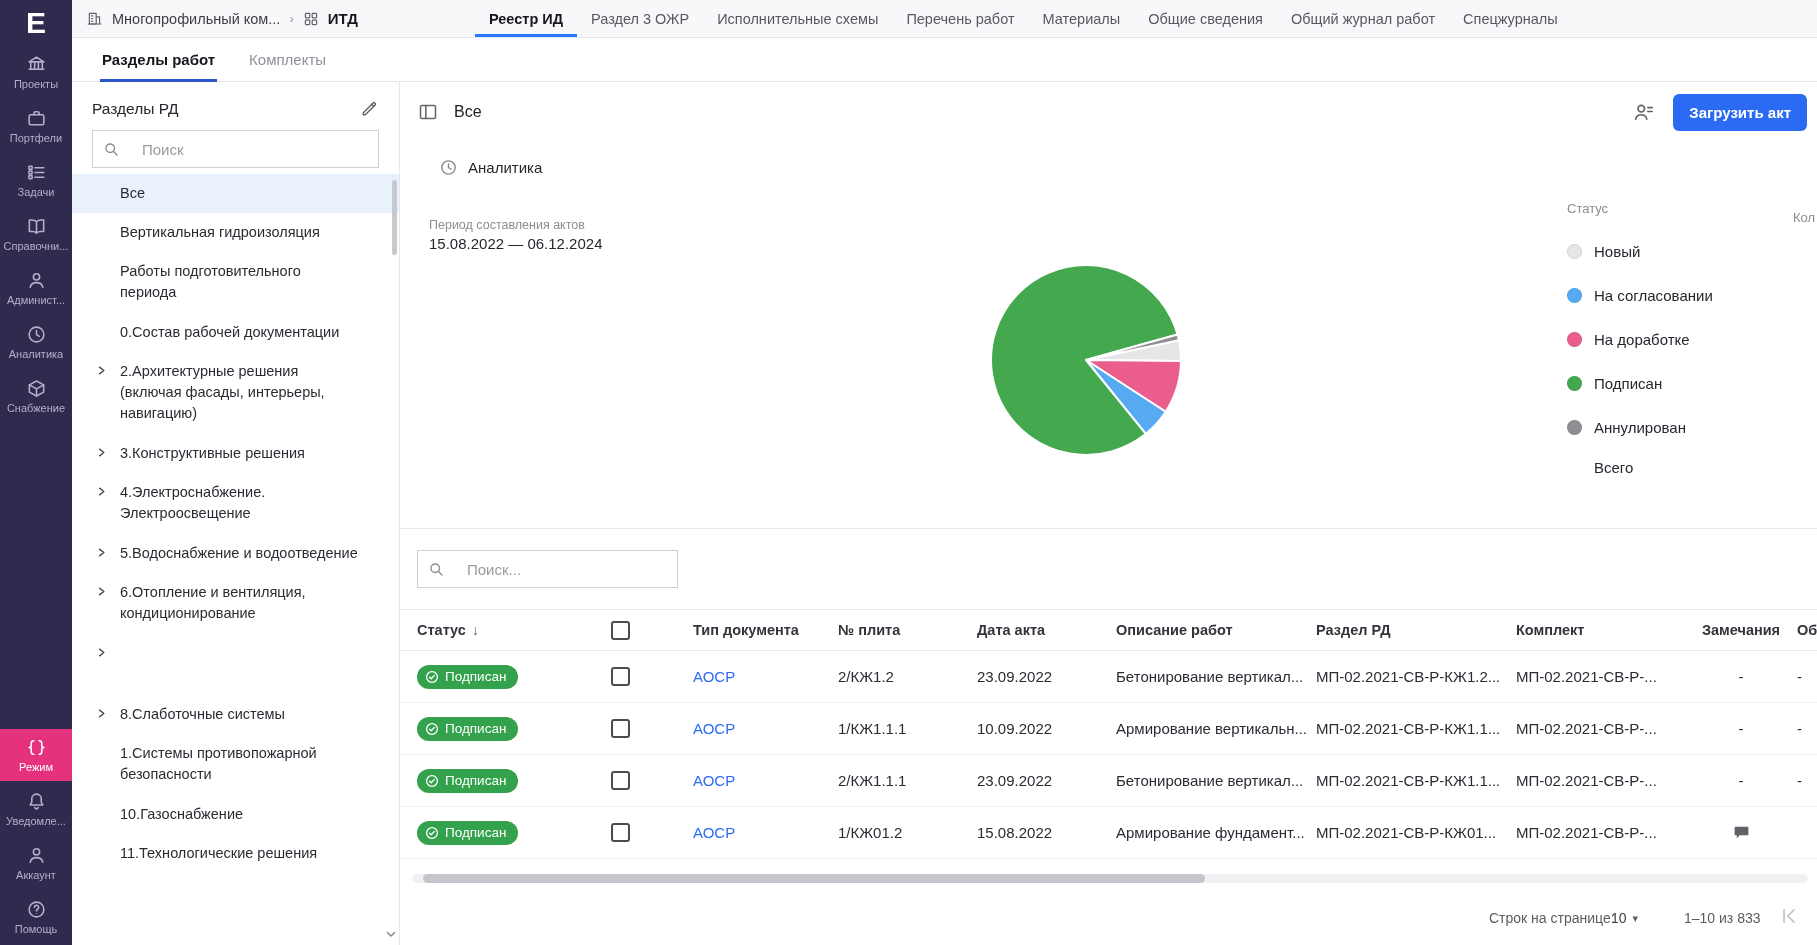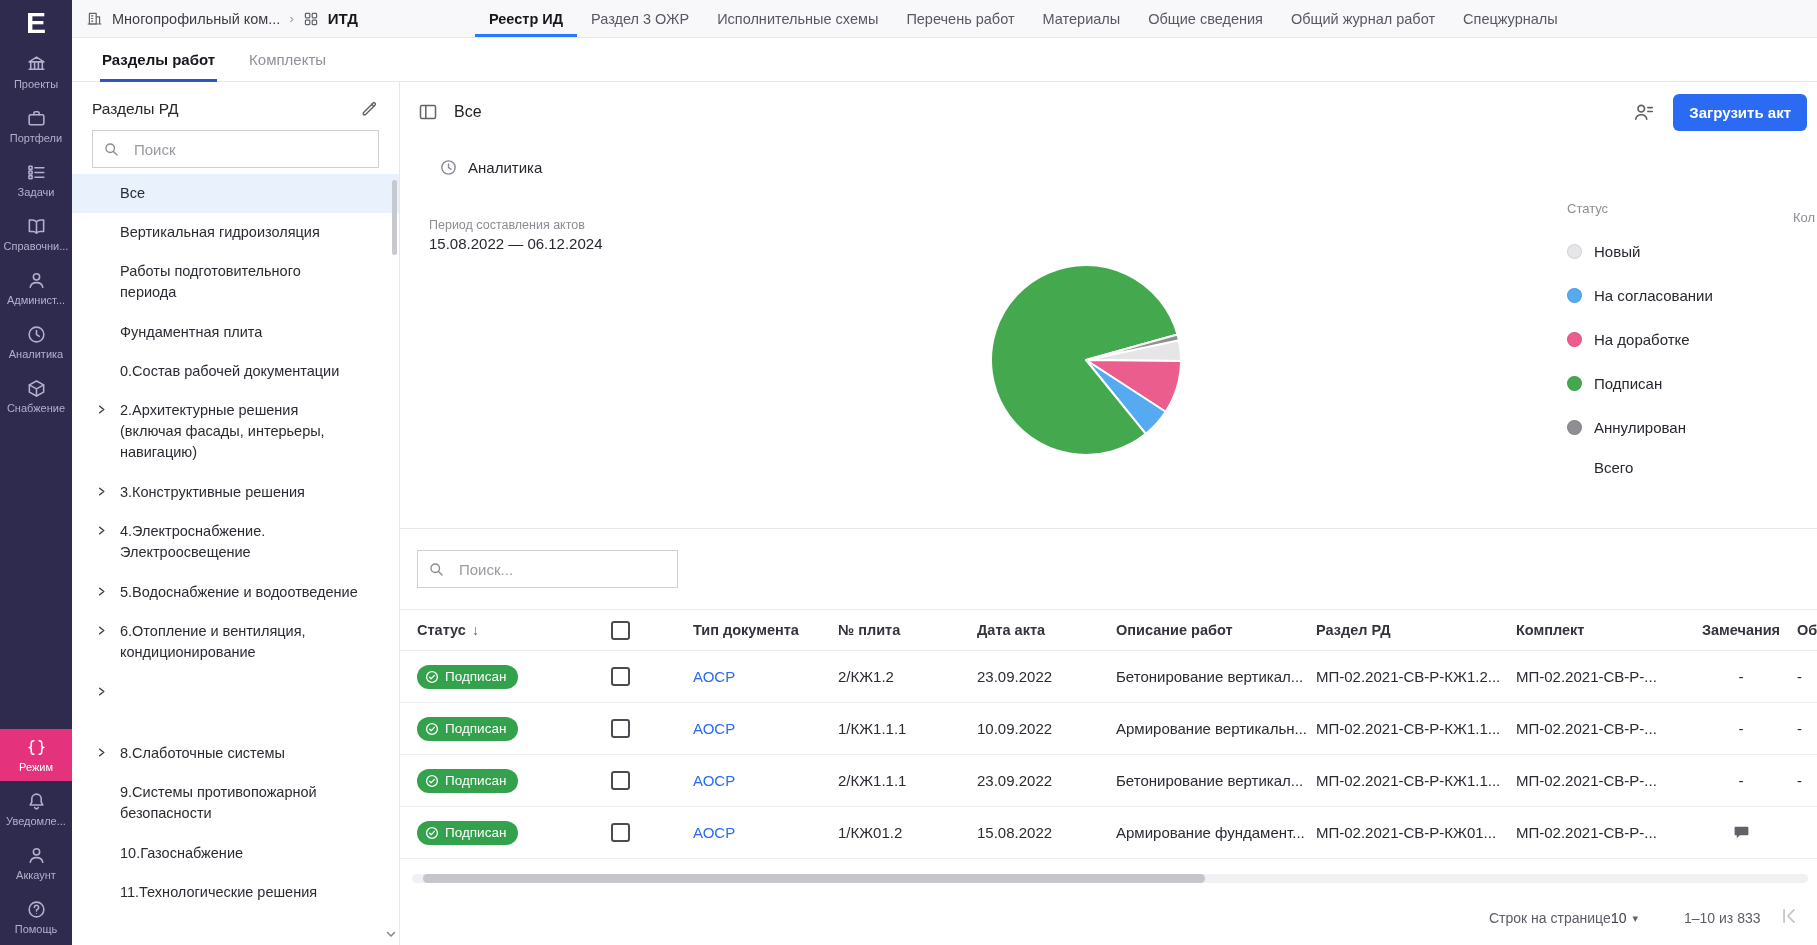--- a/index.html
+++ b/index.html
@@ -28,21 +28,21 @@
   .subtabs{height:44px;flex:0 0 44px;background:#fff;border-bottom:1px solid #e7e7ec;display:flex;align-items:flex-end;padding-left:28px;gap:30px;}
   .stab{padding:0 2px 11px;font-size:15px;color:#8f909b;cursor:pointer;border-bottom:3px solid transparent;margin-bottom:-1px;}
   .stab.active{color:#17181d;font-weight:700;border-color:#2b55c8;}
 
   
   .body{flex:1;display:flex;min-height:0;}
   .panel{width:328px;flex:0 0 328px;border-right:1px solid #e7e7ec;position:relative;overflow:hidden;background:#fff;}
   .phead{display:flex;align-items:center;justify-content:space-between;padding:15px 18px 8px 20px;}
   .ptitle{font-size:15.5px;color:#27282f;}
   .icon-btn{background:none;border:none;padding:2px;cursor:pointer;color:#5f6368;display:flex;align-items:center;}
-  .searchbox{display:flex;align-items:center;gap:12px;border:1px solid #cfd0d6;border-radius:0;height:38px;padding:9px 10px;margin:2px 20px 0;background:#fff;}
+  .searchbox{display:flex;align-items:center;gap:20px;border:1px solid #cfd0d6;border-radius:0;height:38px;padding:9px 10px;margin:2px 20px 0;background:#fff;}
   .searchbox svg{flex:0 0 auto;color:#8a8a93;}
   .searchbox input{border:none;outline:none;font-size:15px;color:#2a2b33;width:100%;font-family:inherit;background:transparent;}
   .searchbox input::placeholder{color:#9a9ba1;}
   .tree{list-style:none;margin:6px 0 0;padding:0;}
   .titem{position:relative;padding:9px 40px 9px 48px;font-size:14.5px;line-height:21px;color:#2b2c33;cursor:pointer;}
   .titem.sel{background:#e9f1fd;}
   .tchev{position:absolute;left:24px;top:13px;color:#3c3d45;display:flex;}
   .h2{min-height:61px;}
   .h3{min-height:82px;}
   .vscroll-thumb{position:absolute;right:2px;top:98px;width:5px;height:75px;background:#c8c8cf;border-radius:3px;cursor:pointer;}
@@ -238,21 +238,20 @@
           <svg width="17" height="17" viewBox="0 0 20 20" fill="none" stroke="currentColor" stroke-width="1.6" stroke-linecap="round">
               <circle cx="8.5" cy="8.5" r="5"></circle>
               <path d="M12.3 12.3 16.5 16.5"></path>
             </svg>
           <input placeholder="Поиск" style="">
         </div>
         <ul class="tree">
           <li class="titem sel"><span>Все</span></li>
           <li class="titem"><span>Вертикальная гидроизоляция</span></li>
           <li class="titem h2"><span>Работы подготовительного периода</span></li>
-          <li class="titem"><span>Фундаментная плита</span></li>
           <li class="titem"><span>0.Состав рабочей документации</span></li>
           <li class="titem h3"><span class="tchev">
                 <svg width="11" height="11" viewBox="0 0 12 12" fill="none" stroke="currentColor" stroke-width="1.6" stroke-linecap="round" stroke-linejoin="round">
                   <path d="M4 2.5 8.5 6 4 9.5"></path>
                 </svg>
               </span><span>2.Архитектурные решения (включая фасады, интерьеры, навигацию)</span></li>
           <li class="titem"><span class="tchev">
                 <svg width="11" height="11" viewBox="0 0 12 12" fill="none" stroke="currentColor" stroke-width="1.6" stroke-linecap="round" stroke-linejoin="round">
                   <path d="M4 2.5 8.5 6 4 9.5"></path>
                 </svg>
@@ -275,21 +274,21 @@
           <li class="titem h2"><span class="tchev">
                 <svg width="11" height="11" viewBox="0 0 12 12" fill="none" stroke="currentColor" stroke-width="1.6" stroke-linecap="round" stroke-linejoin="round">
                   <path d="M4 2.5 8.5 6 4 9.5"></path>
                 </svg>
               </span></li>
           <li class="titem"><span class="tchev">
                 <svg width="11" height="11" viewBox="0 0 12 12" fill="none" stroke="currentColor" stroke-width="1.6" stroke-linecap="round" stroke-linejoin="round">
                   <path d="M4 2.5 8.5 6 4 9.5"></path>
                 </svg>
               </span><span>8.Слаботочные системы</span></li>
-          <li class="titem h2"><span>9.Системы противопожарной безопасности</span></li>
+          <li class="titem h2"><span>1.Системы противопожарной безопасности</span></li>
           <li class="titem"><span>10.Газоснабжение</span></li>
           <li class="titem"><span>11.Технологические решения</span></li>
         </ul>
         <div class="vscroll-thumb"></div>
         <div class="vscroll-arrow">
           <svg width="12" height="12" viewBox="0 0 12 12" fill="none" stroke="currentColor" stroke-width="1.6" stroke-linecap="round" stroke-linejoin="round">
               <path d="M2.5 4.5 6 8l3.5-3.5"></path>
             </svg>
         </div>
       </aside>

